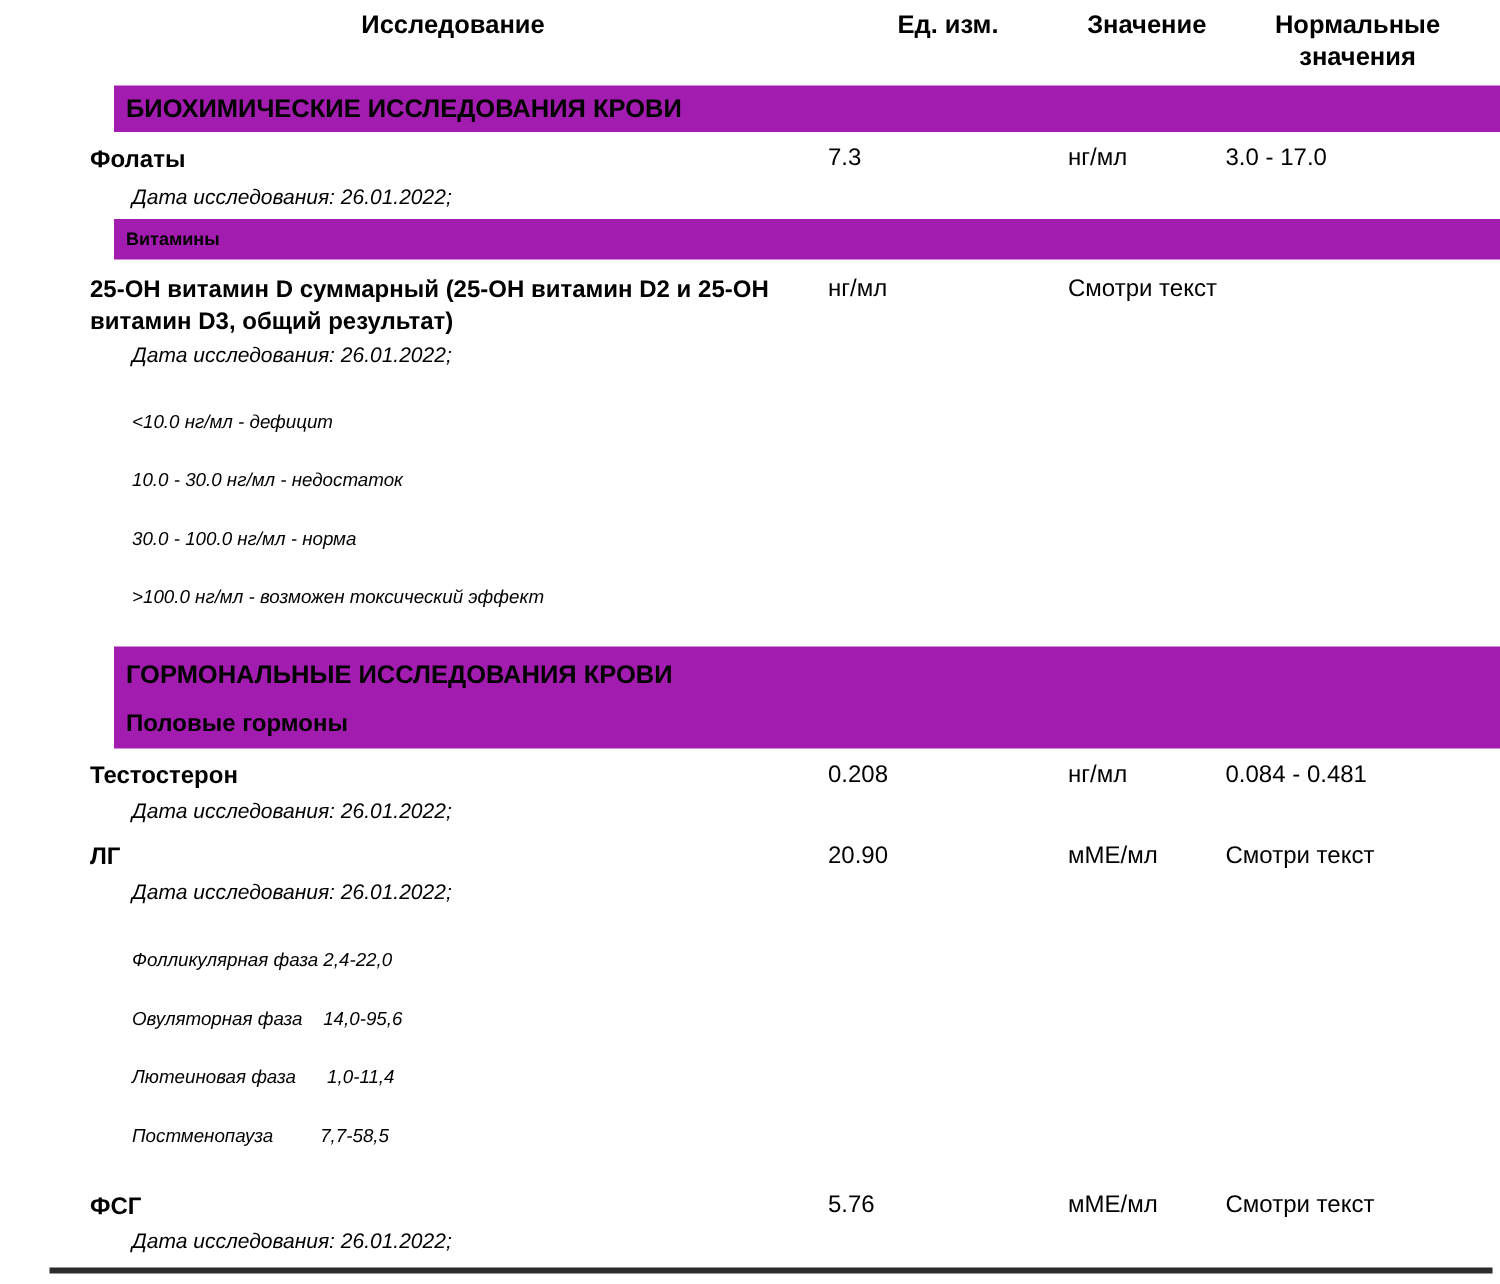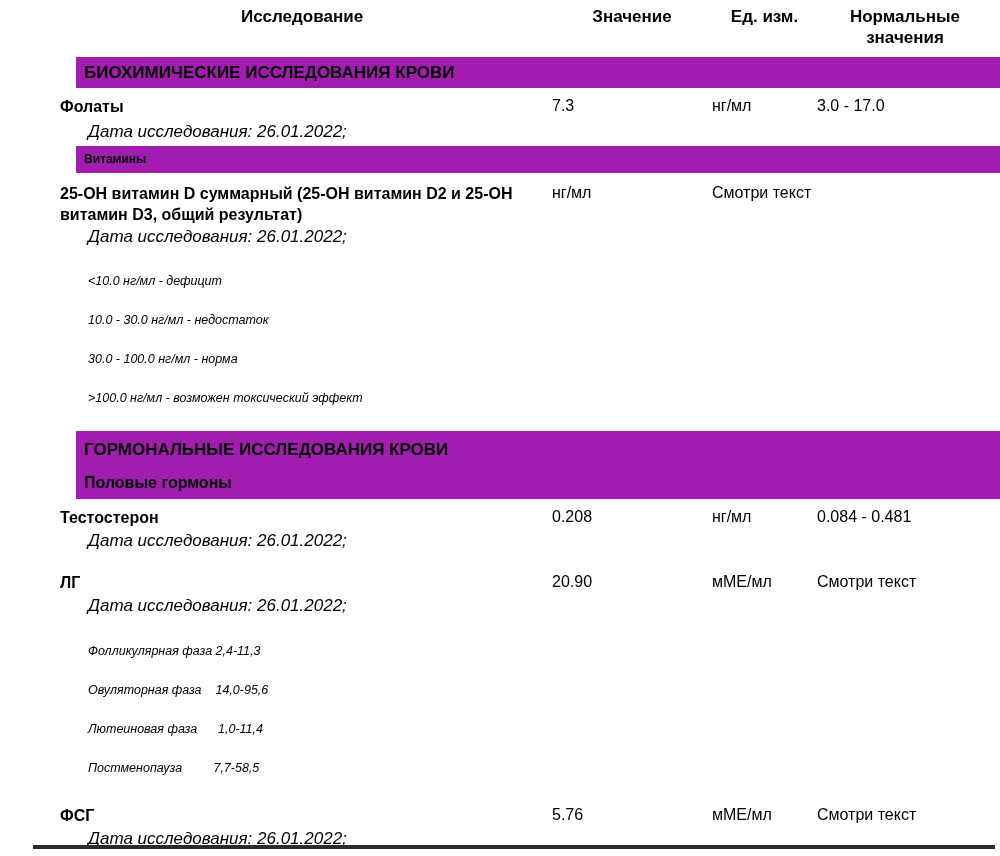--- a/index.html
+++ b/index.html
@@ -46,59 +46,59 @@
     padding-left: 60px;
     font-size: 16px;
     line-height: 19px;
   }
   .trow .name { font-weight: bold; line-height: 21px; }
   .trow .val, .trow .unit, .trow .norm { text-align: left; }
   .val.flagged { font-weight: bold; font-style: italic; }
 
   .date-line {
     margin: 5px 0 0 88px;
-    font-size: 17px;
+    font-size: 14px;
     font-style: italic;
     line-height: 15px;
   }
   .notes {
     margin: 6px 0 0 88px;
     font-size: 12.5px;
     font-style: italic;
     line-height: 13px;
     white-space: pre;
   }
   .notes .note-line { line-height: 13px; }
 
   
   .mt8  { margin-top: 8px; }
   .mt10 { margin-top: 10px; }
   .mt4  { margin-top: 4px; }
-  .mt13 { margin-top: 24px; }
+  .mt13 { margin-top: 13px; }
   .date-first { margin-top: 7px; }
   .notes-vitd { margin-top: 5px; }
 
   .footer-rule {
     position: absolute;
     left: 33px;
     top: 845px;
     width: 962px;
     height: 4px;
     background: #2b2b2b;
   }
 </style>
 </head>
 <body>
 
 <div class="page">
 
   <div class="hdr-row">
     <div class="hdr-cell">Исследование</div>
+    <div class="hdr-cell">Ед. изм.</div>
     <div class="hdr-cell">Значение</div>
-    <div class="hdr-cell">Ед. изм.</div>
     <div class="hdr-cell">Нормальные значения</div>
   </div>
 
   <div class="band band-single band-biochem">БИОХИМИЧЕСКИЕ ИССЛЕДОВАНИЯ КРОВИ</div>
 
   <div class="trow mt8">
     <div class="name">Фолаты</div>
     <div class="val">7.3</div>
     <div class="unit">нг/мл</div>
     <div class="norm">3.0 - 17.0</div>
@@ -134,21 +134,21 @@
   <div class="date-line">Дата исследования: 26.01.2022;</div>
 
   <div class="trow mt13">
     <div class="name">ЛГ</div>
     <div class="val">20.90</div>
     <div class="unit">мМЕ/мл</div>
     <div class="norm">Смотри текст</div>
   </div>
   <div class="date-line">Дата исследования: 26.01.2022;</div>
   <div class="notes">
-    <div class="note-line">Фолликулярная фаза 2,4-11,3</div>
+    <div class="note-line">Фолликулярная фаза 2,4-22,0</div>
     <div class="note-line">Овуляторная фаза    14,0-95,6</div>
     <div class="note-line">Лютеиновая фаза      1,0-11,4</div>
     <div class="note-line">Постменопауза         7,7-58,5</div>
   </div>
 
   <div class="trow mt4">
     <div class="name">ФСГ</div>
     <div class="val">5.76</div>
     <div class="unit">мМЕ/мл</div>
     <div class="norm">Смотри текст</div>

